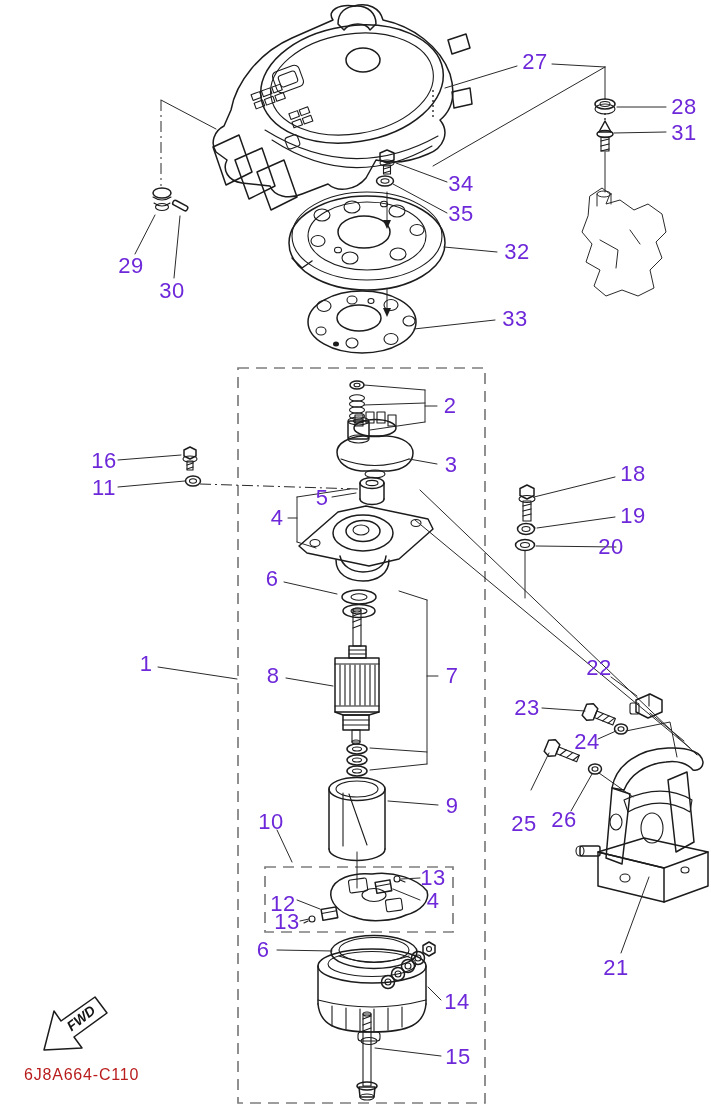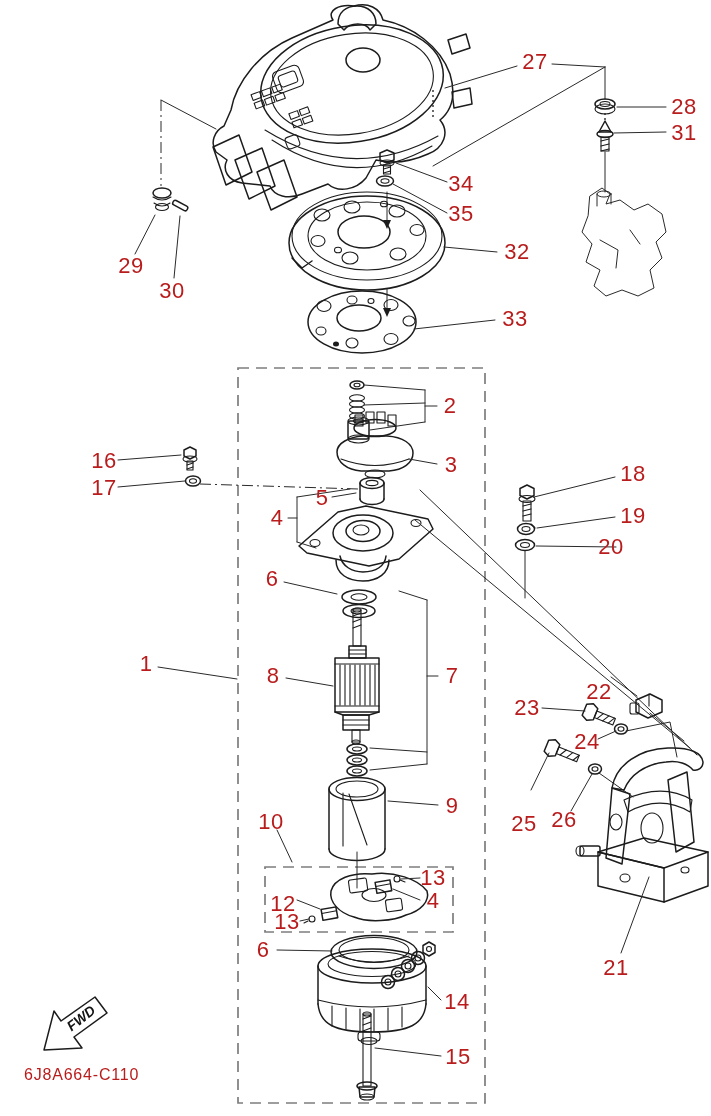--- a/index.html
+++ b/index.html
@@ -9,21 +9,21 @@
   .stage svg{position:absolute;left:0;top:0;}
   
   .p{fill:none;stroke:#1c1c1c;stroke-width:1.5;stroke-linejoin:round;stroke-linecap:round;}
   .p2{fill:none;stroke:#1c1c1c;stroke-width:1.1;stroke-linejoin:round;stroke-linecap:round;}
   .t{fill:none;stroke:#2a2a2a;stroke-width:1;stroke-linecap:round;}
   .d{fill:none;stroke:#7d7d7d;stroke-width:1.7;stroke-dasharray:11 7;}
   .dd{fill:none;stroke:#2a2a2a;stroke-width:1;stroke-dasharray:11 4 2 4;}
   .dot{fill:none;stroke:#1c1c1c;stroke-width:1.3;stroke-dasharray:2 3;}
   .blk{fill:#1c1c1c;stroke:none;}
   .part-label{position:absolute;transform:translate(-50%,-50%);
-      font-size:22px;color:#b91c1c;letter-spacing:.5px;white-space:nowrap;}
+      font-size:22px;color:#6d28d9;letter-spacing:.5px;white-space:nowrap;}
   .diagram-code{position:absolute;left:24px;top:1066px;font-size:16px;
       color:#b91c1c;letter-spacing:.8px;}
   .fwd-text{font:italic 700 14px "Liberation Sans",sans-serif;fill:#121212;}
 </style>
 </head>
 <body>
 
 <div class="stage">
 
 <svg width="711" height="1116" viewBox="0 0 711 1116">
@@ -490,26 +490,26 @@
       <span class="part-label" style="left: 273px; top: 676px;">8</span>
       <span class="part-label" style="left: 452px; top: 806px;">9</span>
       <span class="part-label" style="left: 271px; top: 822px;">10</span>
       <span class="part-label" style="left: 433px; top: 901px;">4</span>
       <span class="part-label" style="left: 283px; top: 897px; margin-top: 7px;">12</span>
       <span class="part-label" style="left: 433px; top: 878px;">13</span>
       <span class="part-label" style="left: 287px; top: 922px;">13</span>
       <span class="part-label" style="left: 457px; top: 1002px;">14</span>
       <span class="part-label" style="left: 458px; top: 1057px;">15</span>
       <span class="part-label" style="left: 104px; top: 461px;">16</span>
-      <span class="part-label" style="left: 104px; top: 488px;">17</span>
+      <span class="part-label" style="left: 104px; top: 488px;">11</span>
       <span class="part-label" style="left: 633px; top: 474px;">18</span>
       <span class="part-label" style="left: 633px; top: 516px;">19</span>
       <span class="part-label" style="left: 611px; top: 547px;">20</span>
       <span class="part-label" style="left: 616px; top: 968px;">21</span>
-      <span class="part-label" style="left: 599px; top: 692px; text-align: right;">22</span>
+      <span class="part-label" style="left: 599px; top: 668px; text-align: right;">22</span>
       <span class="part-label" style="left: 527px; top: 708px;">23</span>
       <span class="part-label" style="left: 587px; top: 742px;">24</span>
       <span class="part-label" style="left: 524px; top: 800px; margin-top: 24px;">25</span>
       <span class="part-label" style="left: 564px; top: 820px;">26</span>
       <span class="part-label" style="left: 535px; top: 62px;">27</span>
       <span class="part-label" style="left: 684px; top: 107px;">28</span>
       <span class="part-label" style="left: 131px; top: 266px;">29</span>
       <span class="part-label" style="left: 172px; top: 291px;">30</span>
       <span class="part-label" style="left: 684px; top: 133px;">31</span>
       <span class="part-label" style="left: 517px; top: 252px;">32</span>

